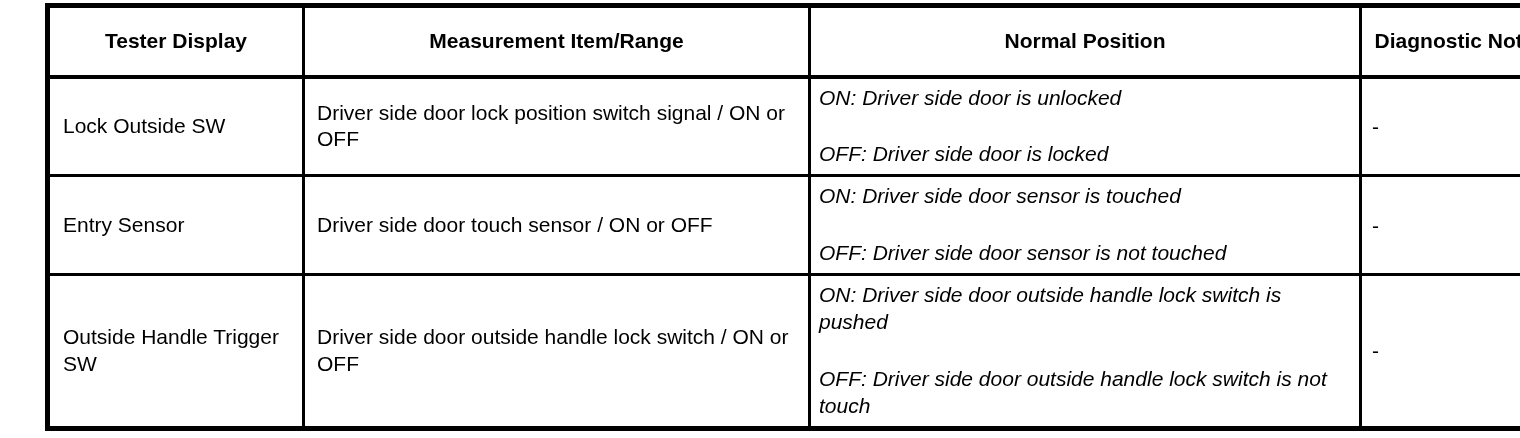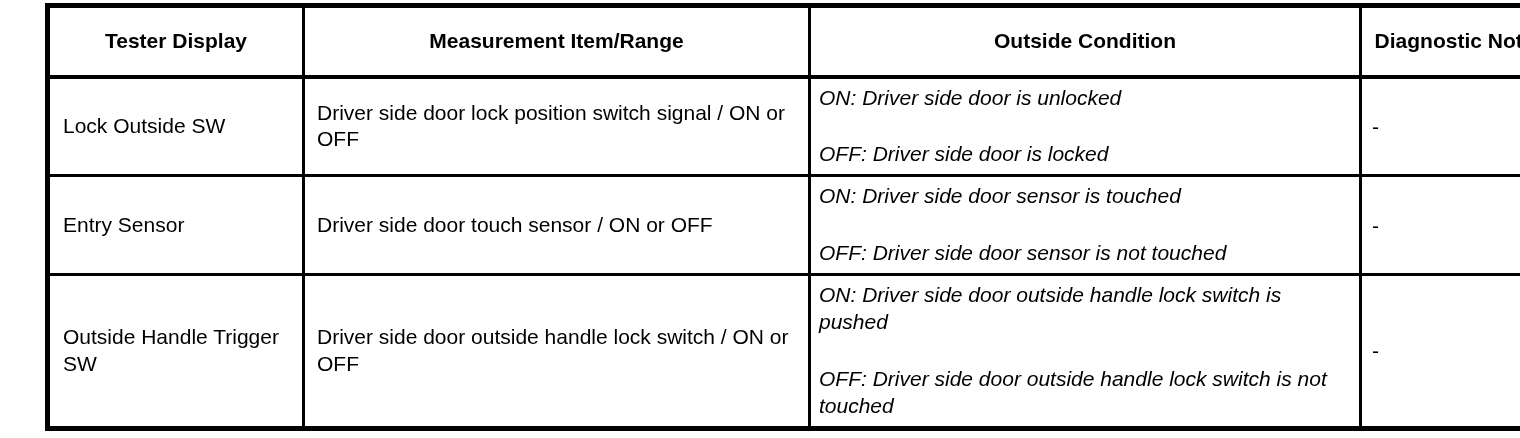--- a/index.html
+++ b/index.html
@@ -100,21 +100,21 @@
     <colgroup>
       <col class="c1">
       <col class="c2">
       <col class="c3">
       <col class="c4">
     </colgroup>
     <thead>
       <tr>
         <th>Tester Display</th>
         <th>Measurement Item/Range</th>
-        <th>Outside Condition</th>
+        <th>Normal Position</th>
         <th class="last">Diagnostic Note</th>
       </tr>
     </thead>
     <tbody>
 
       <tr>
         <td class="col-tester">Lock Outside SW</td>
         <td class="col-measure">Driver side door lock position switch signal / ON or OFF</td>
         <td class="col-normal">
           <span class="cond-block">
@@ -140,21 +140,21 @@
           <span class="note-dash">-</span>
         </td>
       </tr>
 
       <tr class="last-row">
         <td class="col-tester">Outside Handle Trigger SW</td>
         <td class="col-measure">Driver side door outside handle lock switch / ON or OFF</td>
         <td class="col-normal">
           <span class="cond-block">
             <span class="cond-on">ON: Driver side door outside handle lock switch is pushed</span>
-            <span class="cond-off">OFF: Driver side door outside handle lock switch is not touched</span>
+            <span class="cond-off">OFF: Driver side door outside handle lock switch is not touch</span>
           </span>
         </td>
         <td class="col-note last">
           <span class="note-dash">-</span>
         </td>
       </tr>
 
     </tbody>
   </table>
 </div>

